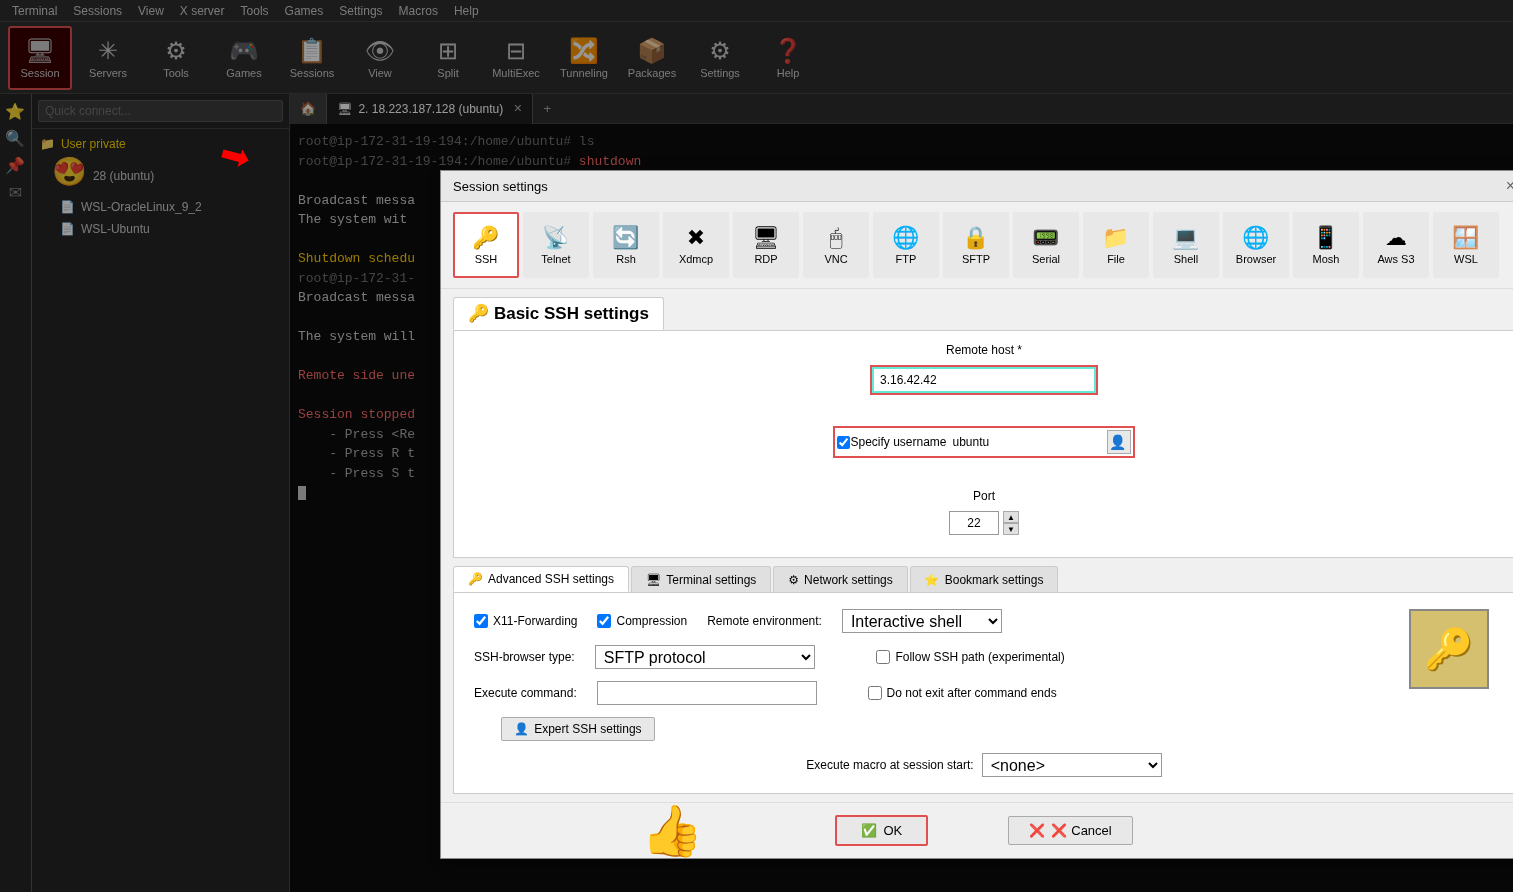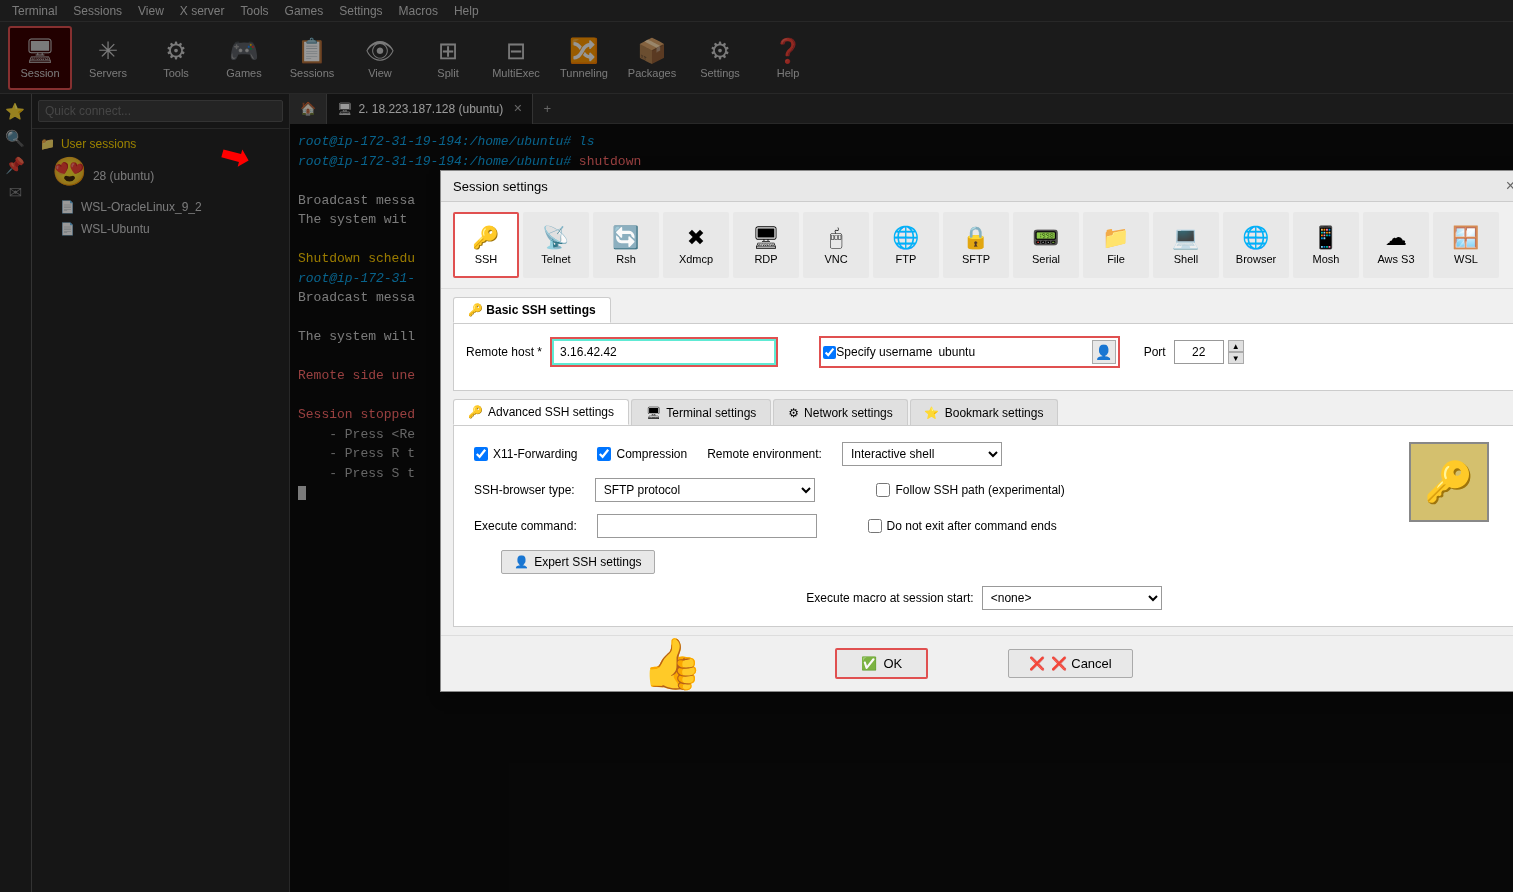--- a/index.html
+++ b/index.html
@@ -26,58 +26,58 @@
     
     .tab-bar { position: absolute; left: 290px; top: 94px; right: 0; height: 30px; background: #2d2d2d; display: flex; align-items: center; border-bottom: 1px solid #444; }
     .tab-home { background: #3c3c3c; padding: 4px 10px; height: 30px; display: flex; align-items: center; border-right: 1px solid #555; cursor: pointer; }
     .tab-active { background: #1e1e1e; padding: 4px 10px; height: 30px; display: flex; align-items: center; gap: 6px; border-right: 1px solid #555; cursor: pointer; color: #fff; font-size: 12px; }
     .tab-new { padding: 4px 10px; height: 30px; display: flex; align-items: center; cursor: pointer; color: #aaa; }
     .tab-close { font-size: 11px; color: #aaa; cursor: pointer; margin-left: 4px; }
 
     
     .terminal { position: absolute; left: 290px; top: 124px; right: 0; bottom: 0; background: #0d0d0d; color: #ccc; font-family: 'Courier New', monospace; font-size: 13px; padding: 8px; overflow: hidden; }
     .terminal-line { line-height: 1.5; }
-    .t-prompt { color: #0ea5e9; font-style: italic; }
+    .t-prompt { color: #737373; }
     .t-shutdown { color: #ff6b6b; }
     .t-red { color: #ff6b6b; }
     .t-yellow { color: #ffcc00; }
     .t-cursor { display: inline-block; width: 8px; height: 14px; background: #ccc; vertical-align: middle; }
 
     
     .dialog-overlay { position: absolute; left: 0; top: 0; right: 0; bottom: 0; background: rgba(0,0,0,0.4); z-index: 100; }
     .dialog { position: absolute; left: 440px; top: 170px; width: 1088px; background: #f0f0f0; border: 1px solid #888; box-shadow: 4px 4px 12px rgba(0,0,0,0.5); z-index: 101; color: #000; }
     .dialog-title { background: #e8e8e8; padding: 6px 12px; display: flex; align-items: center; justify-content: space-between; border-bottom: 1px solid #ccc; font-size: 13px; font-weight: normal; }
     .dialog-close { cursor: pointer; font-size: 16px; color: #666; background: none; border: none; }
 
     
     .protocol-row { display: flex; align-items: flex-start; padding: 10px 12px; gap: 4px; background: #f0f0f0; border-bottom: 1px solid #ddd; flex-wrap: wrap; }
     .proto-btn { display: flex; flex-direction: column; align-items: center; justify-content: center; width: 66px; height: 66px; background: #e8e8e8; border: 2px solid transparent; cursor: pointer; font-size: 11px; color: #000; gap: 2px; border-radius: 2px; }
     .proto-btn.selected { border: 2px solid #e05050; background: #fff; }
     .proto-icon { font-size: 22px; }
 
     
     .tabs-row { display: flex; padding: 8px 12px 0; gap: 2px; }
-    .tab-btn { padding: 5px 14px; background: #e0e0e0; border: 1px solid #ccc; border-bottom: none; cursor: pointer; font-size: 12px; color: #000; border-radius: 3px 3px 0 0; }
+    .tab-btn { padding: 5px 14px; background: #e0e0e0; border: 1px solid #ccc; border-bottom: none; cursor: pointer; font-size: 17px; color: #000; border-radius: 3px 3px 0 0; }
     .tab-btn.active { background: #fff; border-bottom: 1px solid #fff; font-weight: bold; }
 
     .tab-content { background: #fff; border: 1px solid #ccc; margin: 0 12px; padding: 12px; }
 
     
-    .form-row { display: flex; align-items: center; gap: 8px; margin-bottom: 10px; }
+    .form-row { display: flex; align-items: center; gap: 8px; margin-bottom: 10px; flex-direction: column; }
     .form-label { font-size: 12px; color: #000; white-space: nowrap; }
     .form-input { border: 1px solid #999; padding: 3px 6px; font-size: 12px; background: #fff; color: #000; height: 24px; }
 
     
     .adv-content { background: #fff; border: 1px solid #ccc; margin: 0 12px 8px; padding: 16px 20px; }
     .adv-row { display: flex; align-items: center; gap: 20px; margin-bottom: 12px; }
     .checkbox-label { display: flex; align-items: center; gap: 5px; font-size: 12px; color: #000; cursor: pointer; }
     .checkbox-label input[type=checkbox] { width: 14px; height: 14px; }
     .adv-label { font-size: 12px; color: #000; white-space: nowrap; }
     .adv-input { border: 1px solid #999; padding: 3px 6px; font-size: 12px; background: #fff; color: #000; height: 24px; width: 260px; }
-    .adv-select { border: 1px solid #999; padding: 2px 4px; font-size: 12px; background: #fff; color: #000; height: 24px; }
+    .adv-select { border: 1px solid #999; padding: 2px 4px; font-size: 16px; background: #fff; color: #000; height: 24px; }
     .adv-select-wide { width: 160px; }
     .adv-select-medium { width: 220px; }
 
     
     .key-image { width: 80px; height: 80px; background: #d4c06e; border: 2px solid #888; display: flex; align-items: center; justify-content: center; font-size: 40px; position: absolute; right: 25px; top: 16px; }
 
     
     .private-key-row { display: flex; align-items: center; gap: 6px; border: 2px solid #e05050; padding: 4px 8px; border-radius: 2px; }
 
     
@@ -190,21 +190,21 @@
   <span class="side-icon">✉</span>
 </div>
 
 <div class="sidebar" style="left:32px; width:258px;">
   <div class="quick-connect">
     <input type="text" class="quick-connect-input" placeholder="Quick connect..." style="">
   </div>
   <div class="sidebar-section">
     <div class="sidebar-header">
       <span>📁</span>
-      <span>User sessions</span>
+      <span>User private</span>
     </div>
     <div class="sidebar-item" style="padding-left:20px;">
       <span style="font-size:28px; position:relative; top:-4px;">😍</span>
       <span>28 (ubuntu)</span>
     </div>
     <div class="sidebar-item" style="padding-left:28px;">
       <span>📄</span>
       <span>WSL-OracleLinux_9_2</span>
     </div>
     <div class="sidebar-item" style="padding-left:28px;">

